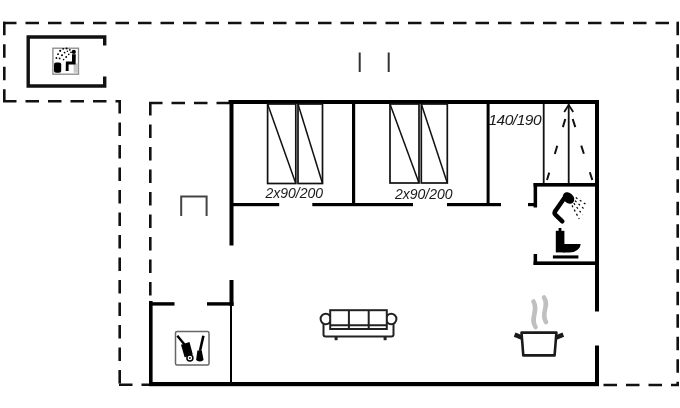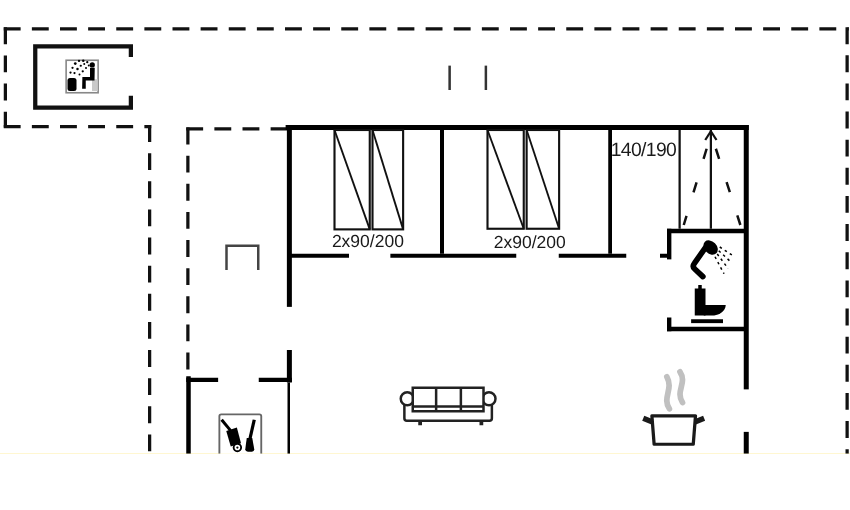--- a/index.html
+++ b/index.html
@@ -1,16 +1,16 @@
 <!DOCTYPE html>
 <html><head>
 <meta charset="utf-8">
 <style>
   html,body{margin:0;padding:0;background:#fff;}
-  .wrap{width:680px;height:363px;position:relative;overflow:hidden;background:#fde047;}
+  .wrap{width:680px;height:408px;position:relative;overflow:hidden;background:#fde047;font-style:italic;}
   svg{display:block;}
   text{font-family:"Liberation Sans", sans-serif; fill:#1a1a1a;}
 </style>
 </head>
 <body>
 <div class="wrap">
 <svg width="680" height="408" viewBox="0 0 680 408">
 
   <rect x="0" y="0" width="680" height="408" fill="#ffffff"></rect>
 

